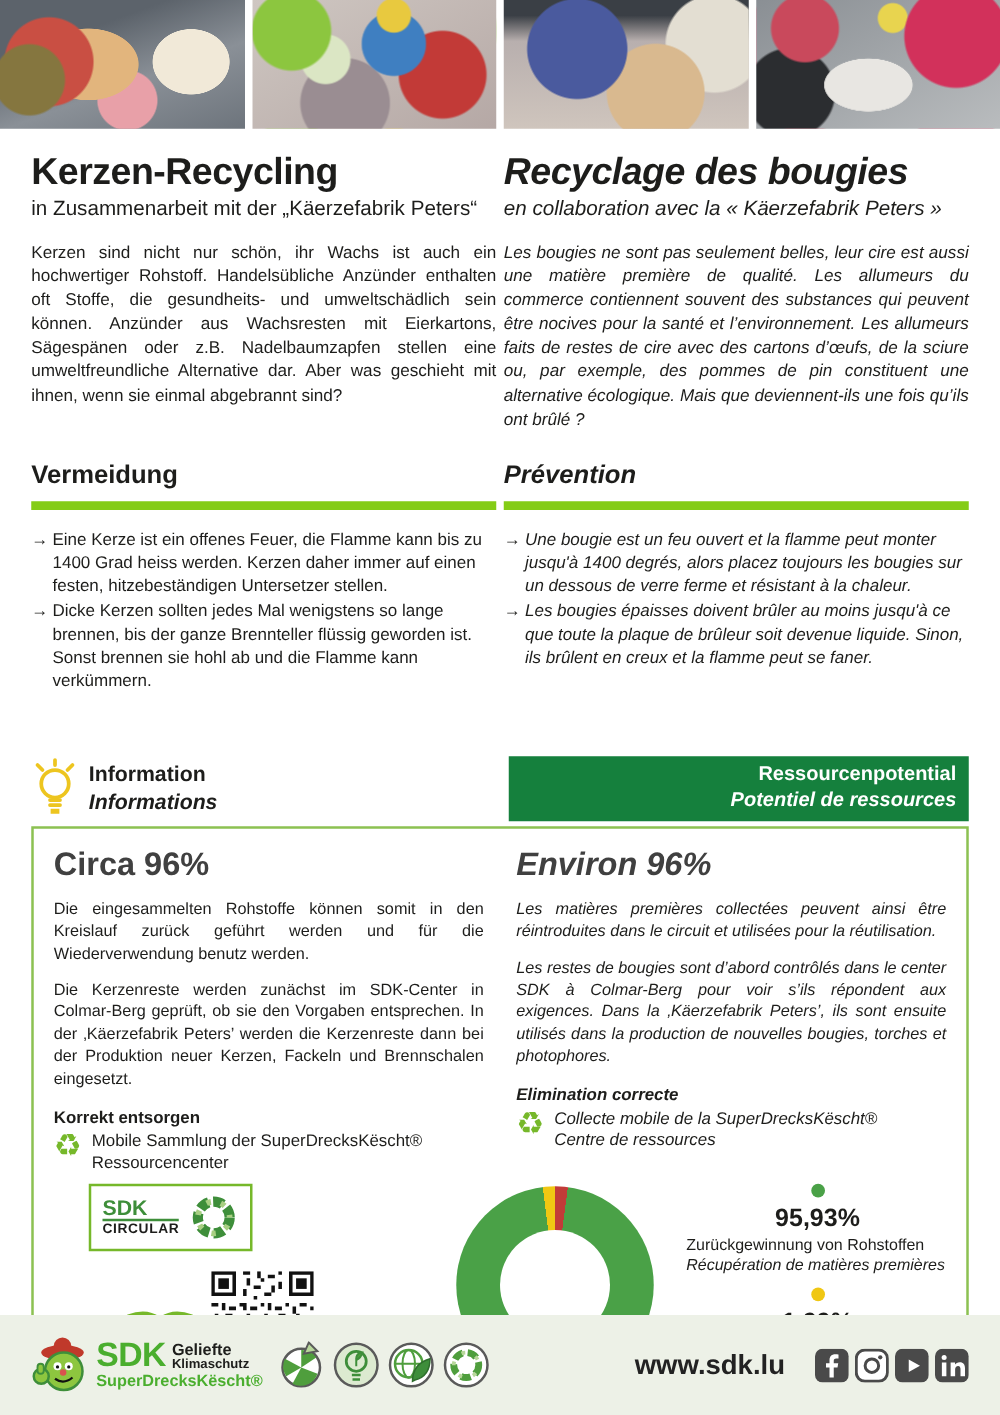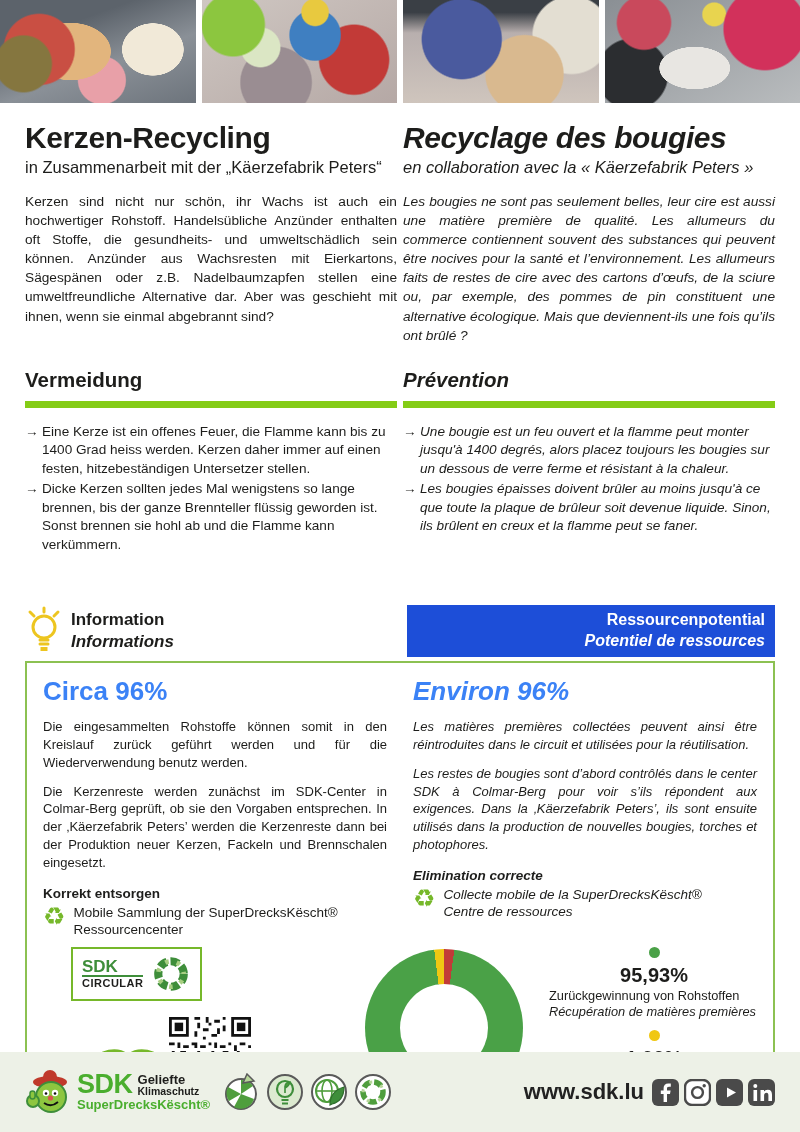--- a/index.html
+++ b/index.html
@@ -52,27 +52,27 @@
   h2 { font-size:20.5px; border-bottom:7px solid #84cc16; padding-bottom:9px; }
   .bullets { margin-top:15px; font-size:13.6px; line-height:1.36; }
   .bullet { display:flex; }
   .bullet + .bullet { margin-top:2px; }
   .bullet .arrow { flex:none; width:17px; }
 
   
   .info-row { display:flex; align-items:center; margin-top:52px; height:50px; }
   .info-label { display:flex; align-items:flex-start; gap:8px; }
   .info-label .txt { font-size:17px; font-weight:bold; line-height:1.25; padding-top:3px; }
-  .banner { margin-left:auto; width:368px; background:#1d4ed8; color:#fff; font-weight:bold;
+  .banner { margin-left:auto; width:368px; background:#15803d; color:#fff; font-weight:bold;
             font-size:16px; line-height:1.28; text-align:right; padding:5px 10px 6px; }
 
   
   .green-box { border:2.5px solid #8cc152; margin-top:5px; height:445px; overflow:hidden; }
   .gb-cols { display:grid; grid-template-columns:1fr 1fr; column-gap:26px; padding:13px 16px 0; }
-  .gb-head { font-size:26px; font-weight:bold; color:#3b82f6; }
+  .gb-head { font-size:26px; font-weight:bold; color:#404040; }
   .gb-p { font-size:13px; line-height:1.37; text-align:justify; margin-top:11px; }
   .dispose-head { font-size:13.5px; font-weight:bold; margin-top:14px; }
   .dispose { display:flex; gap:8px; margin-top:3px; }
   .recycle-glyph { color:#76b82a; font-size:25px; line-height:1; font-family:"DejaVu Sans",sans-serif; }
   .dispose-lines { font-size:13.5px; line-height:1.3; }
 
   .gb-bottom { display:flex; align-items:flex-start; padding:8px 14px 0 44px; gap:16px; }
   .left-stack { width:278px; flex:none; }
   .logos-row { display:flex; align-items:center; gap:10px; }
   .sdk-circular { display:flex; align-items:center; gap:8px; border:2px solid #76b82a; background:#fff; padding:5px 9px; }
@@ -99,21 +99,21 @@
             display:flex; align-items:center; padding:0 25px; }
   .sdk-logo { display:flex; align-items:center; gap:6px; }
   .sdk-logo .block { line-height:1; }
   .sdk-logo .row1 { display:flex; align-items:flex-start; gap:5px; }
   .sdk-logo .sdk { color:#4aae2e; font-weight:bold; font-size:27px; letter-spacing:-.5px; line-height:.85; }
   .sdk-logo .tag { font-weight:bold; line-height:1; }
   .sdk-logo .tag .g { font-size:13px; }
   .sdk-logo .tag .k { font-size:10.5px; }
   .sdk-logo .brand { color:#4aae2e; font-weight:bold; font-size:13px; margin-top:2px; }
   .eco-icons { display:flex; gap:6px; margin-left:12px; }
-  .footer-right { margin-left:auto; display:flex; gap:8px; }
+  .footer-right { margin-left:auto; display:flex; gap:24px; }
   .website { font-size:22px; font-weight:bold; color:#222; }
   .socials { display:flex; gap:5px; }
 </style>
 </head>
 <body>
 
 <div class="page">
 
   <div class="photo-strip">
     <div class="photo p1"></div>

